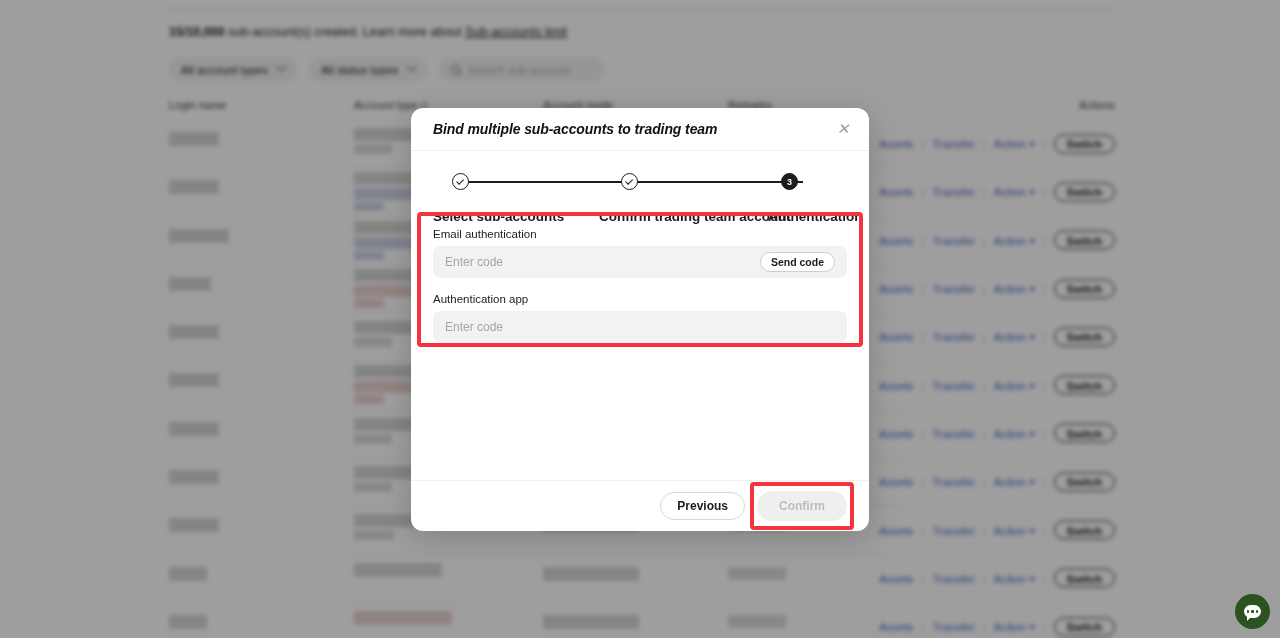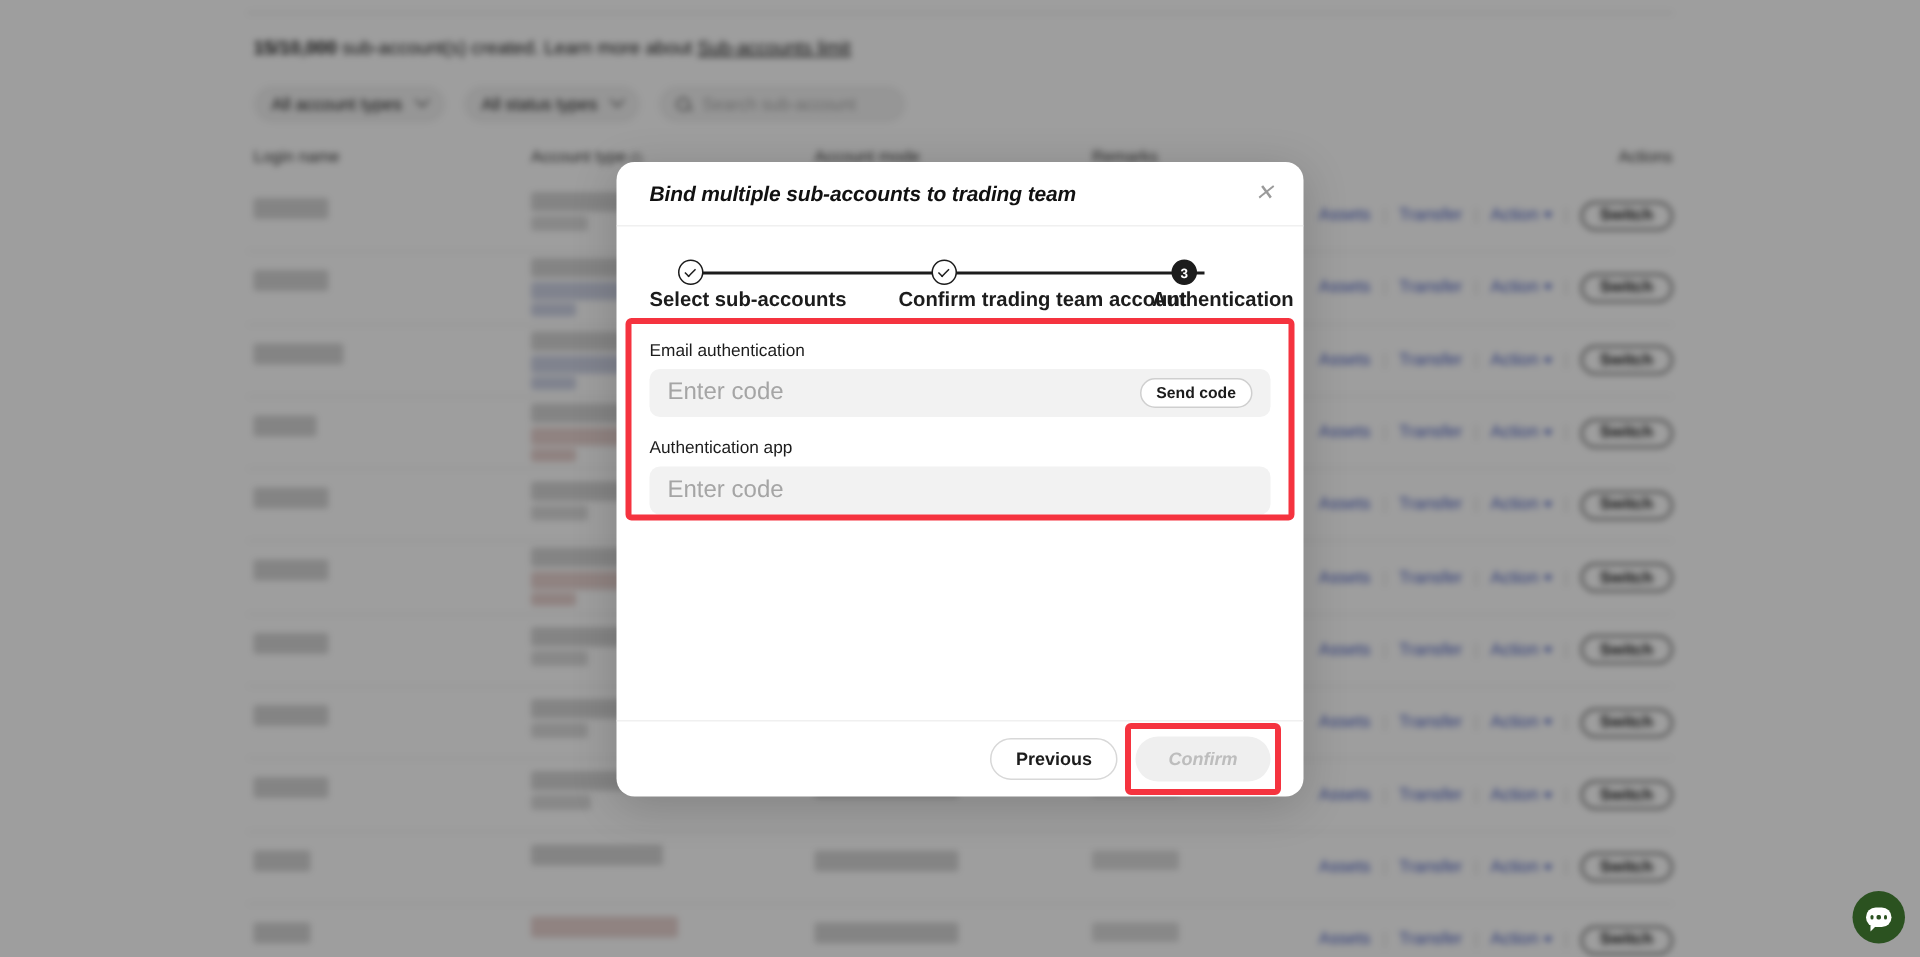--- a/index.html
+++ b/index.html
@@ -101,35 +101,35 @@
   .step-dot {
     position: absolute; top: 10px; width: 17px; height: 17px; border-radius: 50%;
     background: #fff; border: 1.4px solid #1c1c1c;
     display: flex; align-items: center; justify-content: center;
   }
   .step-dot.done::after {
     content: ""; width: 6px; height: 3px; border-left: 1.4px solid #1c1c1c;
     border-bottom: 1.4px solid #1c1c1c; transform: rotate(-45deg) translate(0.5px,-1px);
   }
   .step-dot.active { background: #1c1c1c; border-color: #1c1c1c; color: #fff; font-size: 9px; font-weight: 700; }
-  .step-label { position: absolute; top: 29px; font-size: 13.5px; font-weight: 700; color: #1c1c1c; white-space: nowrap; }
+  .step-label { position: absolute; top: 46px; font-size: 13.5px; font-weight: 700; color: #1c1c1c; white-space: nowrap; }
 
   #s1 { left: 19px; } #l1 { left: 0px; }
   #s2 { left: 188px; } #l2 { left: 166px; }
   #s3 { left: 348px; } #l3 { left: 335px; }
 
   .form-area { position: relative; margin: 10px 22px 4px 22px; }
   .field-label { font-size: 11.5px; color: #1c1c1c; margin-bottom: 6px; }
   .input-wrap {
     position: relative; height: 32px; border-radius: 7px; background: #f2f2f2;
     display: flex; align-items: center; padding: 0 12px;
   }
   .input-wrap input {
     flex: 1; border: none; outline: none; background: transparent;
-    font-family: "Liberation Sans", sans-serif; font-size: 16px; color: #1c1c1c;
+    font-family: "Liberation Sans", sans-serif; font-size: 12px; color: #1c1c1c;
   }
   .input-wrap input::placeholder { color: #a5a5a5; }
   .send-code {
     height: 20px; padding: 0 10px; border-radius: 10px;
     border: 1px solid #cfcfcf; background: #fff; color: #1c1c1c;
     font-size: 10.5px; font-weight: 700; display:flex; align-items:center;
   }
   .gap { height: 15px; }
 
   .highlight-box {
@@ -144,21 +144,21 @@
     padding: 0 22px;
   }
   .btn-prev {
     height: 28px; padding: 0 16px; border-radius: 14px; border: 1px solid #d8d8d8;
     background: #fff; font-size: 12px; font-weight: 700; color: #1c1c1c;
     display: flex; align-items: center;
   }
   .btn-confirm {
     height: 30px; padding: 0 22px; border-radius: 15px; border: none;
     background: #efefef; font-size: 12px; font-weight: 700; color: #bdbdbd;
-    display: flex; align-items: center; font-style: italic;
+    display: flex; align-items: center;
   }
   .confirm-wrap { position: relative; }
   .confirm-highlight {
     position: absolute; left: -7px; top: -9px; right: -7px; bottom: -9px;
     border: 4px solid #f5333f; border-radius: 4px; pointer-events: none;
   }
 
   
   .chat-fab {
     position: absolute; right: 10px; bottom: 9px; width: 35px; height: 35px;

